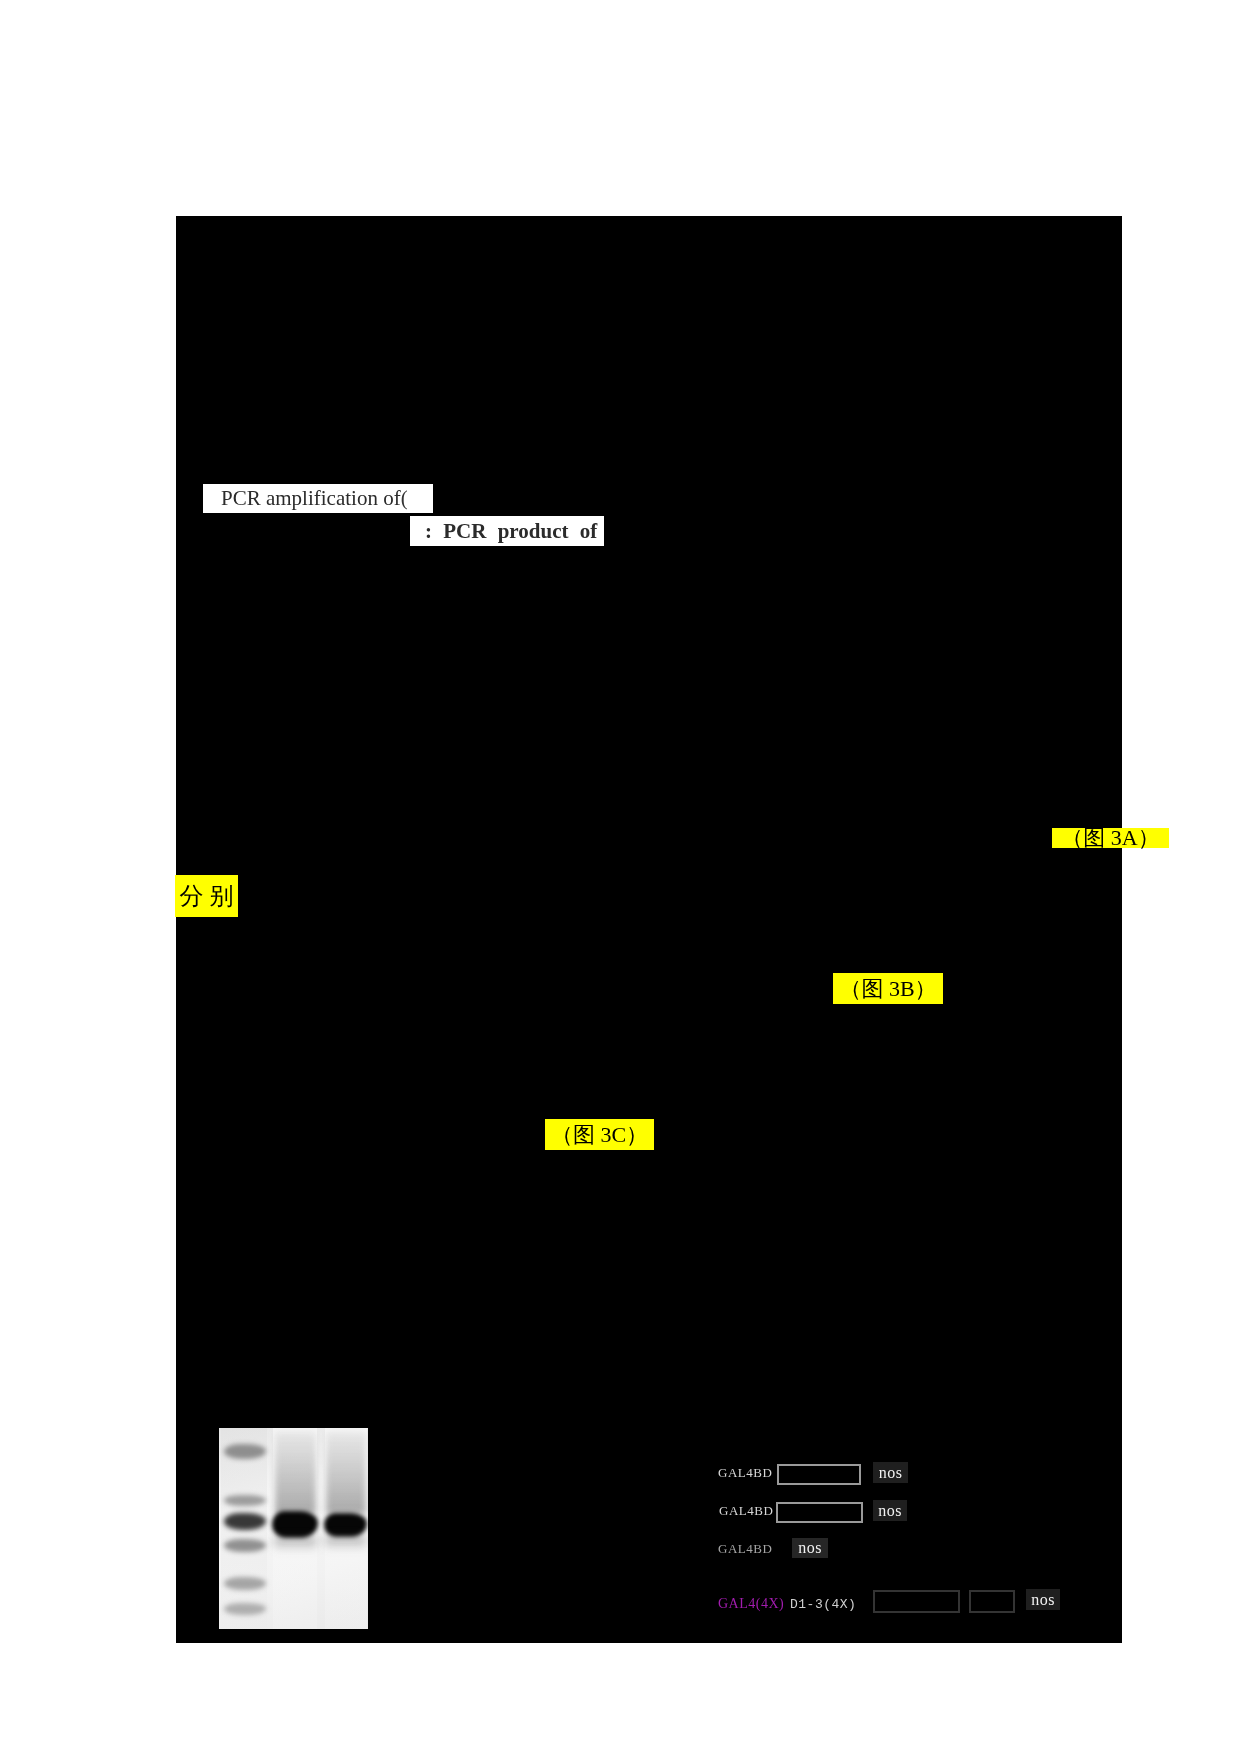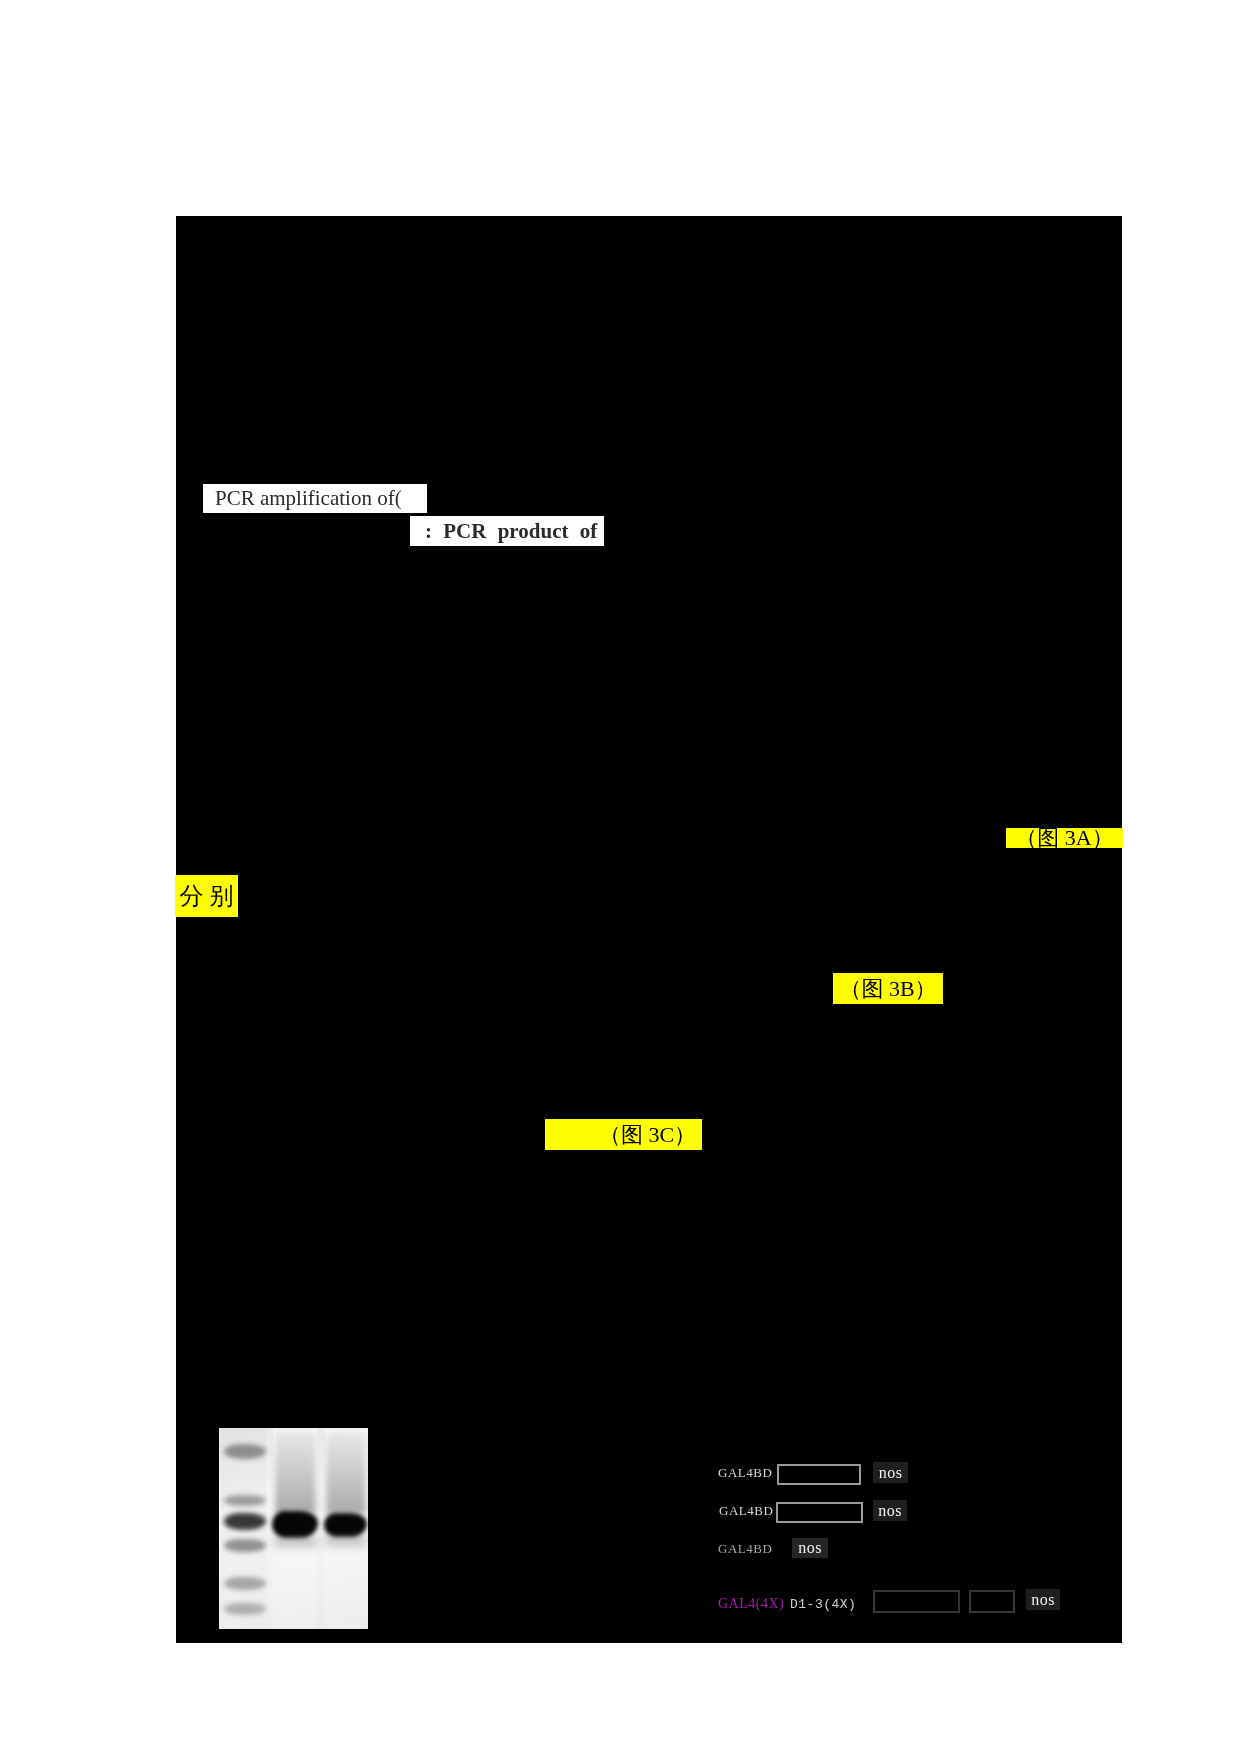--- a/index.html
+++ b/index.html
@@ -9,33 +9,33 @@
   }
   .panel{
     position:absolute;left:176px;top:216px;width:946px;height:1427px;
     background:#000000;
   }
   
   .cap{
     position:absolute;background:#ffffff;color:#2b2b2b;
     display:flex;align-items:center;white-space:pre;overflow:hidden;
   }
-  #cap1{left:203px;top:484px;width:212px;height:29px;font-size:21px;padding-left:12px;}
+  #cap1{left:203px;top:484px;width:212px;height:29px;font-size:21px;padding-left:18px;}
   #cap1 .frag{display:inline-block;width:6px;overflow:hidden;color:#333;}
   #cap2{left:410px;top:516px;width:179px;height:30px;font-size:21px;word-spacing:6px;padding-left:15px;font-weight:bold;}
   
   .hl{
     position:absolute;background:#ffff00;color:#000000;
     display:flex;align-items:center;justify-content:center;
     font-size:22px;white-space:pre;letter-spacing:0px;
   }
-  #hl3a{left:1006px;top:828px;width:117px;height:20px;}
+  #hl3a{left:1052px;top:828px;width:117px;height:20px;}
   #hlfb{left:175px;top:875px;width:63px;height:42px;font-size:24px;}
   #hl3b{left:833px;top:973px;width:110px;height:31px;}
-  #hl3c{left:545px;top:1119px;width:109px;height:31px;padding-left:48px;}
+  #hl3c{left:545px;top:1119px;width:109px;height:31px;}
   
   .gel{
     position:absolute;left:219px;top:1428px;width:149px;height:201px;
     background:linear-gradient(165deg,#e7e7e7 0%,#f6f6f6 35%,#f2f2f2 70%,#e9e9e9 100%);
     overflow:hidden;
   }
   .lanecol{position:absolute;top:0;height:100%;}
   #lcol1{left:2px;width:46px;background:linear-gradient(180deg,rgba(220,220,220,.35),rgba(235,235,235,.2));}
   #lcol2{left:54px;width:44px;background:linear-gradient(180deg,rgba(255,255,255,.55),rgba(245,245,245,.3));}
   #lcol3{left:106px;width:42px;background:linear-gradient(180deg,rgba(255,255,255,.55),rgba(245,245,245,.3));}

